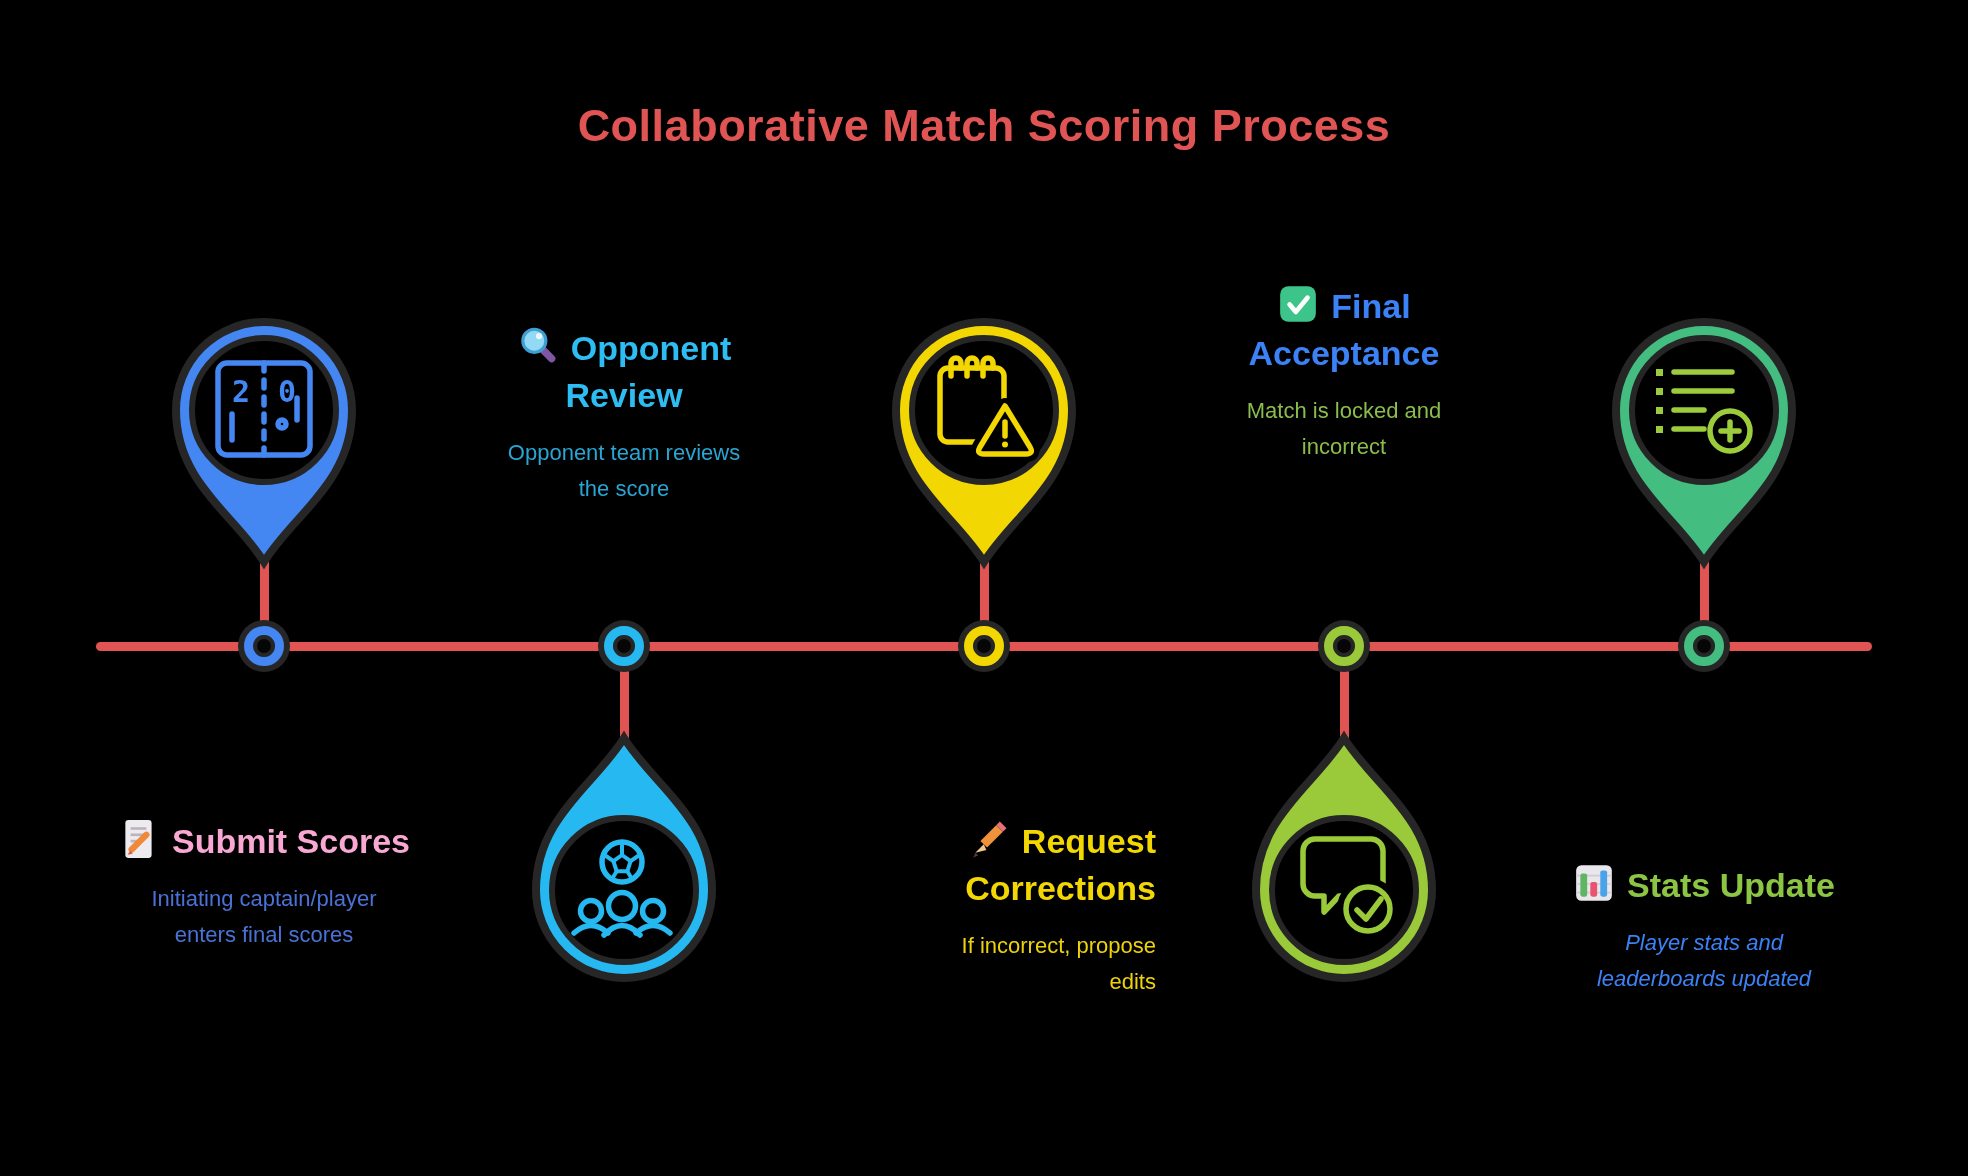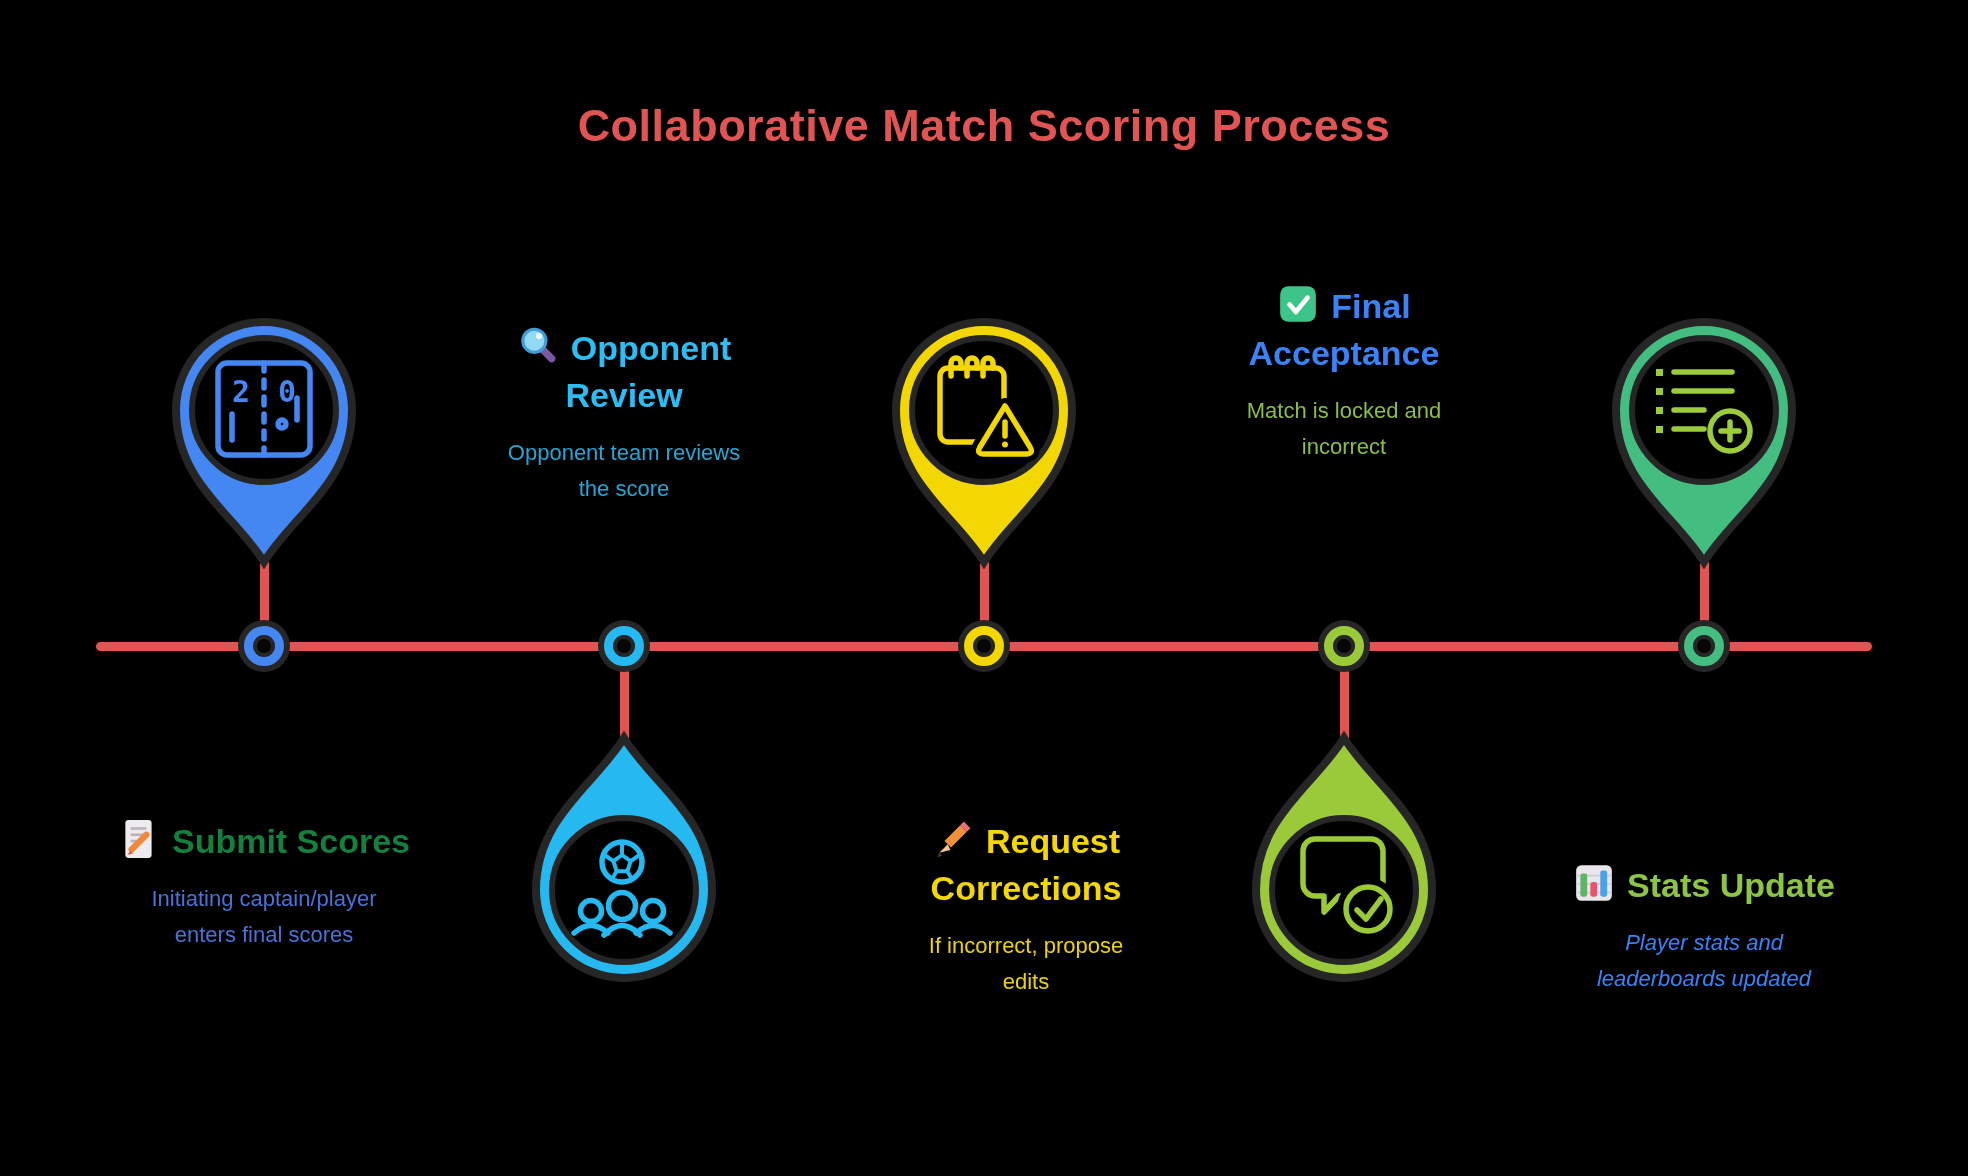--- a/index.html
+++ b/index.html
@@ -47,21 +47,21 @@
         <rect x="54" y="49" width="92" height="92" rx="9"></rect>
         <line x1="100" y1="49" x2="100" y2="141" stroke-dasharray="8 9"></line>
         <line x1="68" y1="100" x2="68" y2="126"></line>
         <line x1="133" y1="84" x2="133" y2="106"></line>
         <circle cx="118" cy="110" r="4"></circle>
         <text x="77" y="88" text-anchor="middle" style="fill:#4486f2; stroke:none; font:bold 30px 'DejaVu Sans Mono', monospace;">2</text>
         <text x="123" y="88" text-anchor="middle" style="fill:#4486f2; stroke:none; font:bold 30px 'DejaVu Sans Mono', monospace;">0</text>
       </g>
     </svg>
     <div class="txt" style="left:74px; top:818px;">
-      <div class="heading" style="color:#15803d;">
+      <div class="heading" style="color:#f9a8d4;">
         <span class="emoji"><svg viewBox="0 0 40 40">
           <rect x="7" y="2" width="25" height="36" rx="3" fill="#edeaf0"></rect>
           <line x1="12" y1="10" x2="27" y2="10" stroke="#b9b4be" stroke-width="2.5"></line>
           <line x1="12" y1="16" x2="27" y2="16" stroke="#b9b4be" stroke-width="2.5"></line>
           <line x1="12" y1="22" x2="20" y2="22" stroke="#b9b4be" stroke-width="2.5"></line>
           <line x1="13" y1="30" x2="27" y2="16" stroke="#f08a3a" stroke-width="6" stroke-linecap="round"></line>
           <path d="M12,31 l-3,4 5,-1 z" fill="#e2563f"></path>
         </svg></span><span>Submit Scores</span>
         
       </div>
@@ -120,21 +120,21 @@
         <rect x="56" y="54" width="64" height="74" rx="8"></rect>
         <path d="M67,62 V49 a5,5 0 0 1 10,0 v5"></path>
         <path d="M83,62 V49 a5,5 0 0 1 10,0 v5"></path>
         <path d="M99,62 V49 a5,5 0 0 1 10,0 v5"></path>
         <path d="M121,92 L146,133 Q150,140 142,140 H100 Q92,140 96,133 Z" style="fill:#000; stroke:#000; stroke-width:16;"></path>
         <path d="M121,92 L146,133 Q150,140 142,140 H100 Q92,140 96,133 Z" style="fill:#000;"></path>
         <line x1="121" y1="108" x2="121" y2="122"></line>
         <circle cx="121" cy="130.5" r="3" style="fill:#f3d703; stroke:none;"></circle>
       </g>
     </svg>
-    <div class="txt" style="left:836px; top:818px;">
+    <div class="txt" style="left:776px; top:818px;text-align:right;">
       <div class="heading" style="color:#f3d703;">
         <span class="emoji"><svg viewBox="0 0 40 40">
           <line x1="30" y1="10" x2="15" y2="25" stroke="#f0913c" stroke-width="9"></line>
           <line x1="33.5" y1="6.5" x2="30" y2="10" stroke="#e8707a" stroke-width="9"></line>
           <path d="M15,25 l-8,8 10.5,-2.5 z" fill="#f2c791"></path>
           <path d="M7,33 l2.7,2.7 -4.7,2 z" fill="#54383a"></path>
         </svg></span><span>Request</span>
         <span class="hline2">Corrections</span>
       </div>
       <div class="sub" style="color:#ecd20d;">

